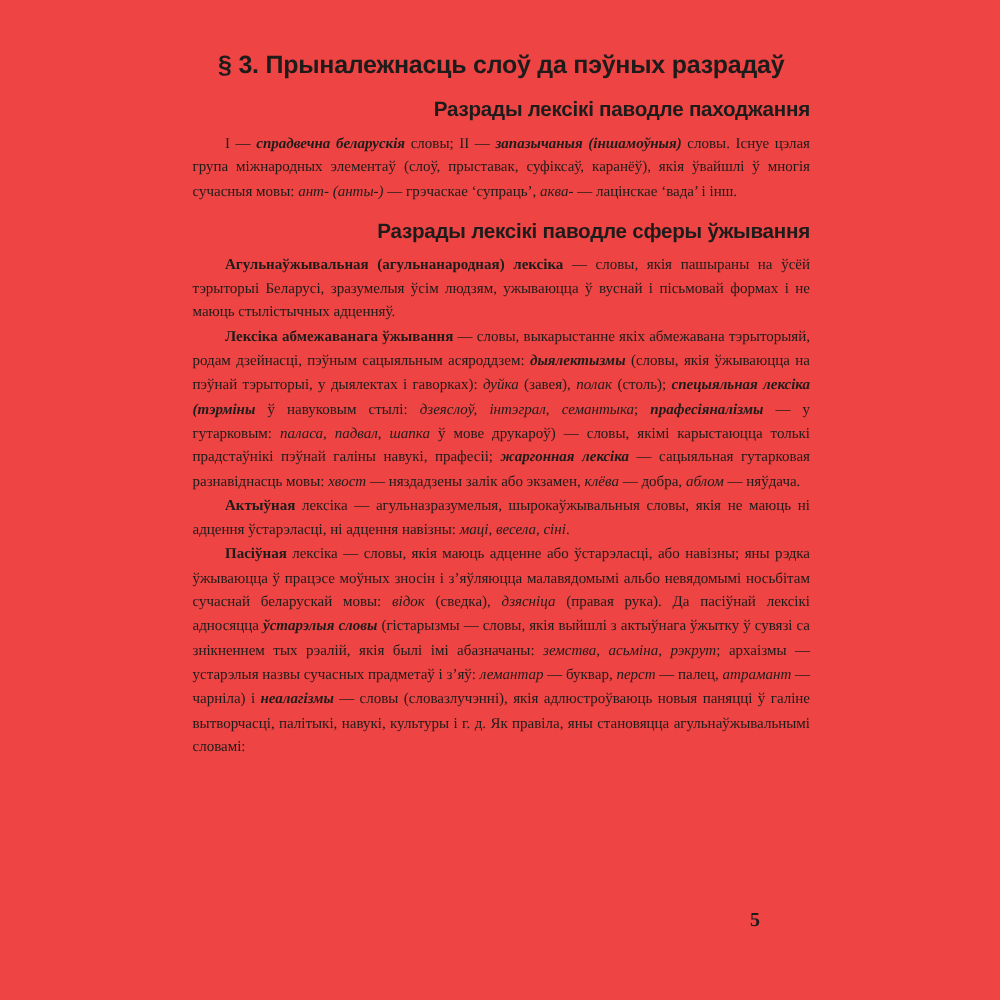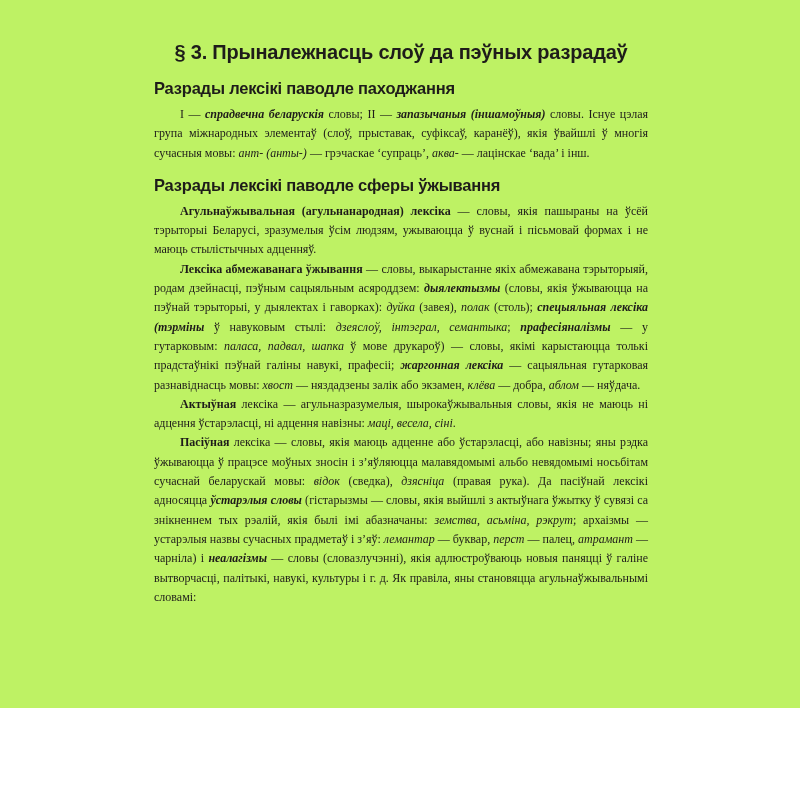--- a/index.html
+++ b/index.html
@@ -3,22 +3,22 @@
 <meta charset="utf-8">
 <style>
   html, body {
     margin: 0;
     padding: 0;
     background: #ffffff;
   }
   .page {
     position: relative;
     width: 800px;
-    height: 708px;
-    background: #bef264;
+    height: 800px;
+    background: #ef4444;
     overflow: hidden;
     color: #1e1c1a;
     font-family: "Liberation Serif", "DejaVu Serif", serif;
   }
   .content {
     position: absolute;
     left: 154px;
     top: 40px;
     width: 494px;
   }
@@ -29,21 +29,21 @@
     line-height: 24px;
     text-align: center;
     letter-spacing: -0.2px;
     margin: 0 0 14px 0;
   }
   h2.heading {
     font-family: "Liberation Sans", "DejaVu Sans", sans-serif;
     font-weight: bold;
     font-size: 16.5px;
     line-height: 20px;
-    text-align: left;
+    text-align: right;
     letter-spacing: -0.2px;
     margin: 12px 0 7px 0;
   }
   p.para {
     font-size: 12px;
     line-height: 19.3px;
     text-align: justify;
     text-indent: 26px;
     margin: 0;
   }

